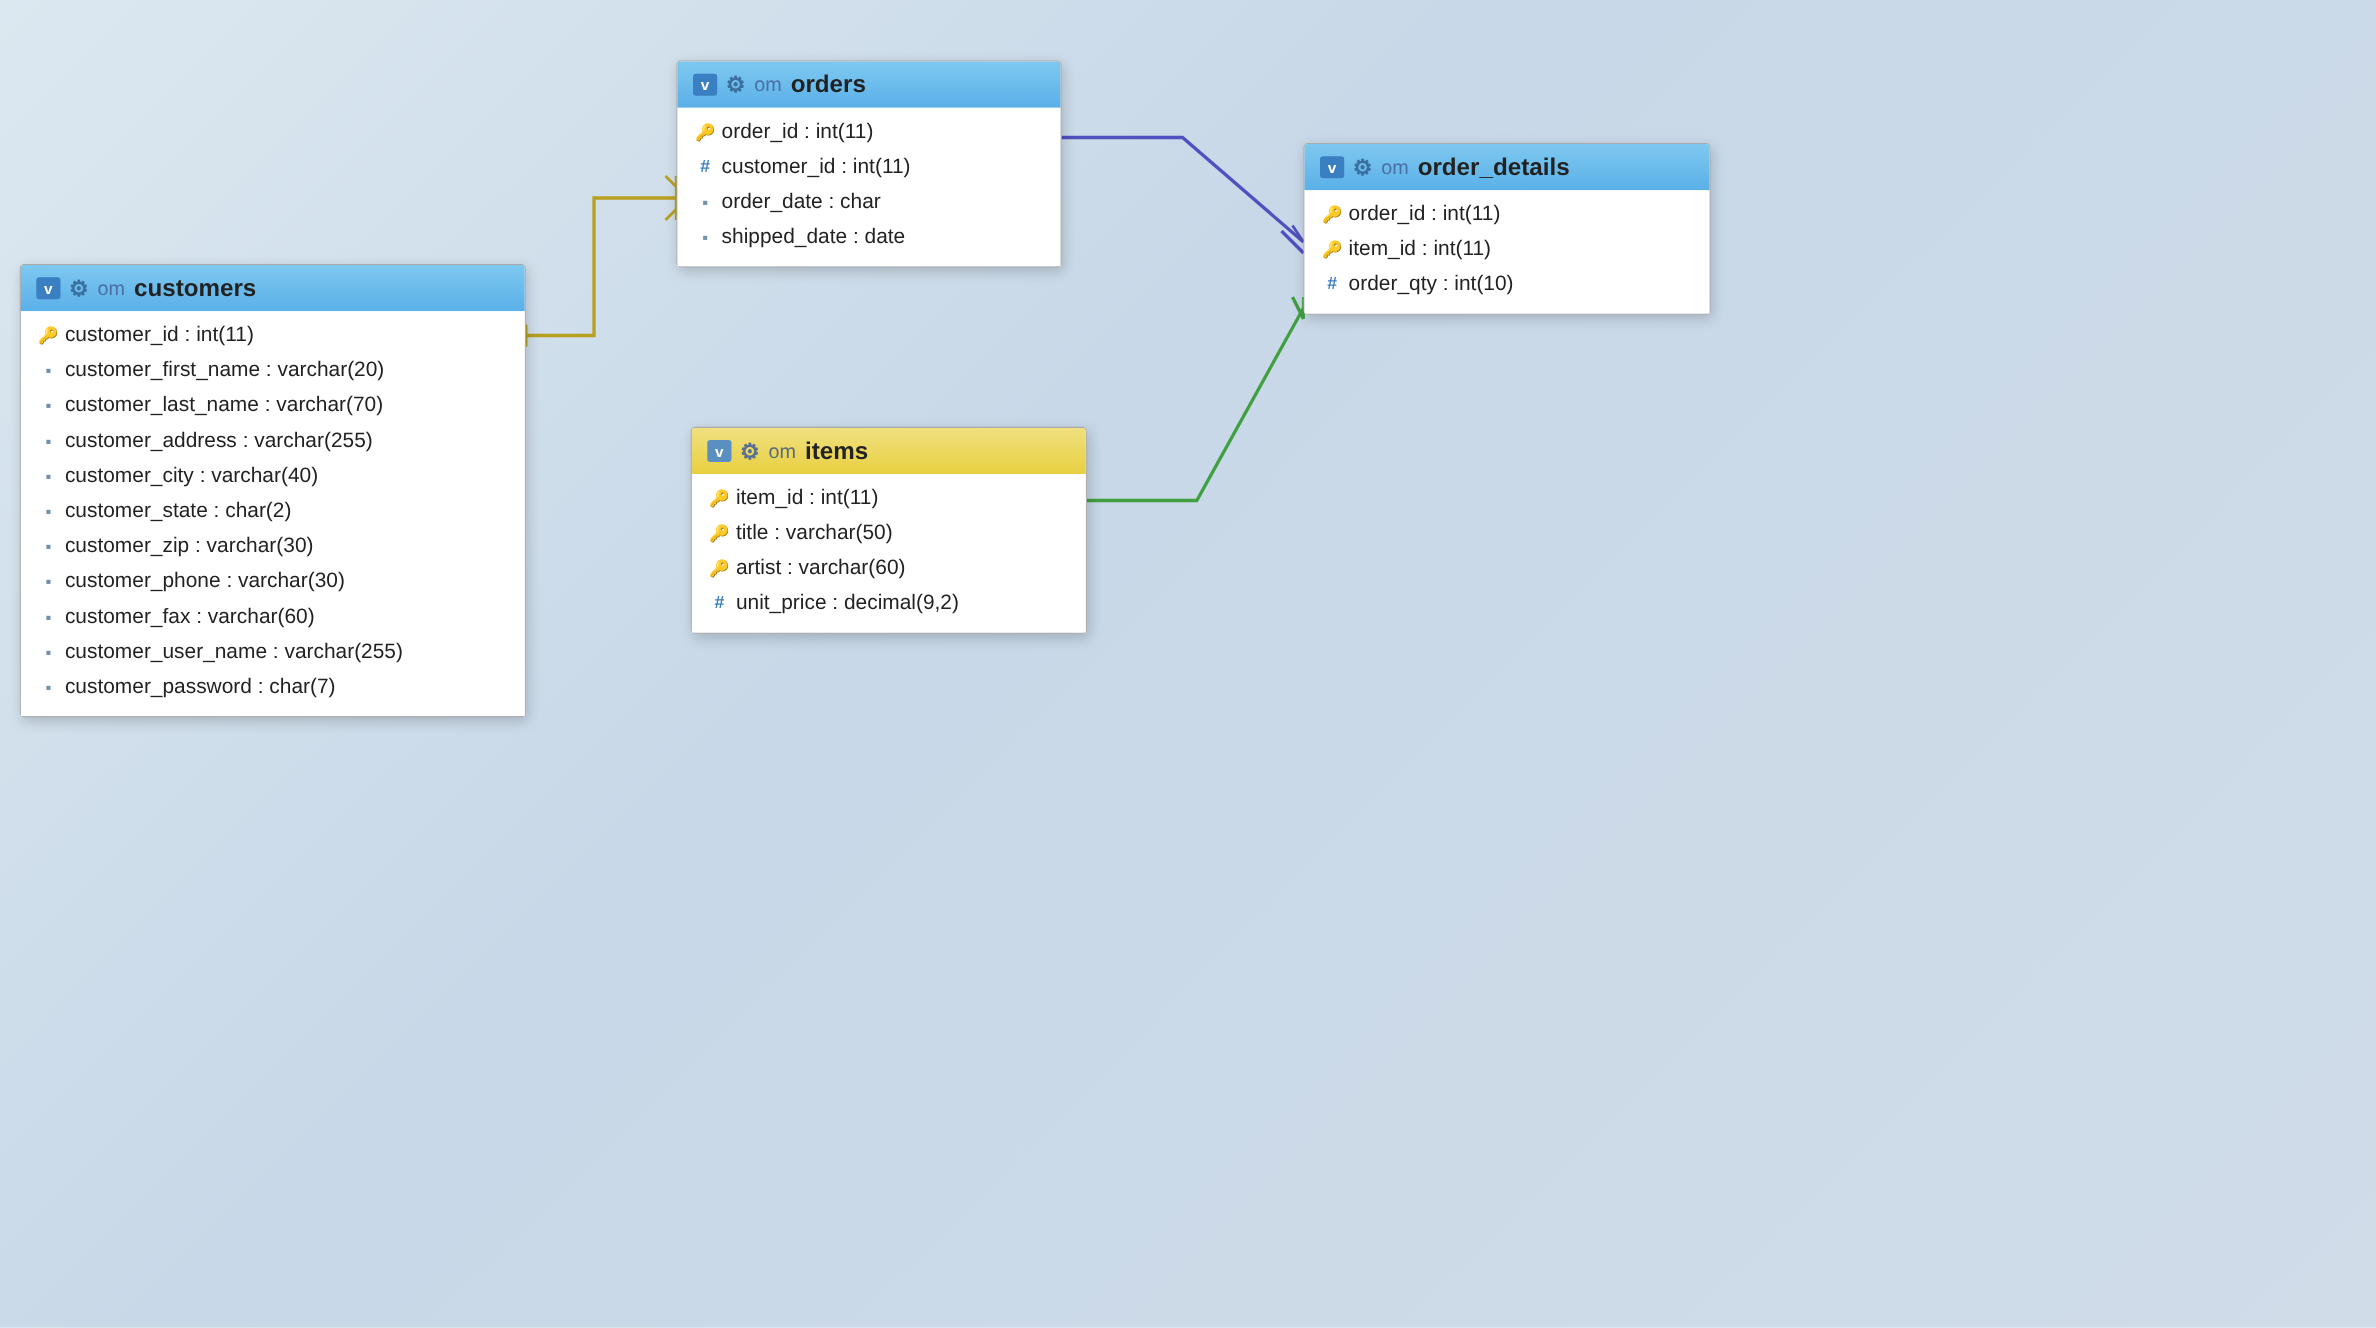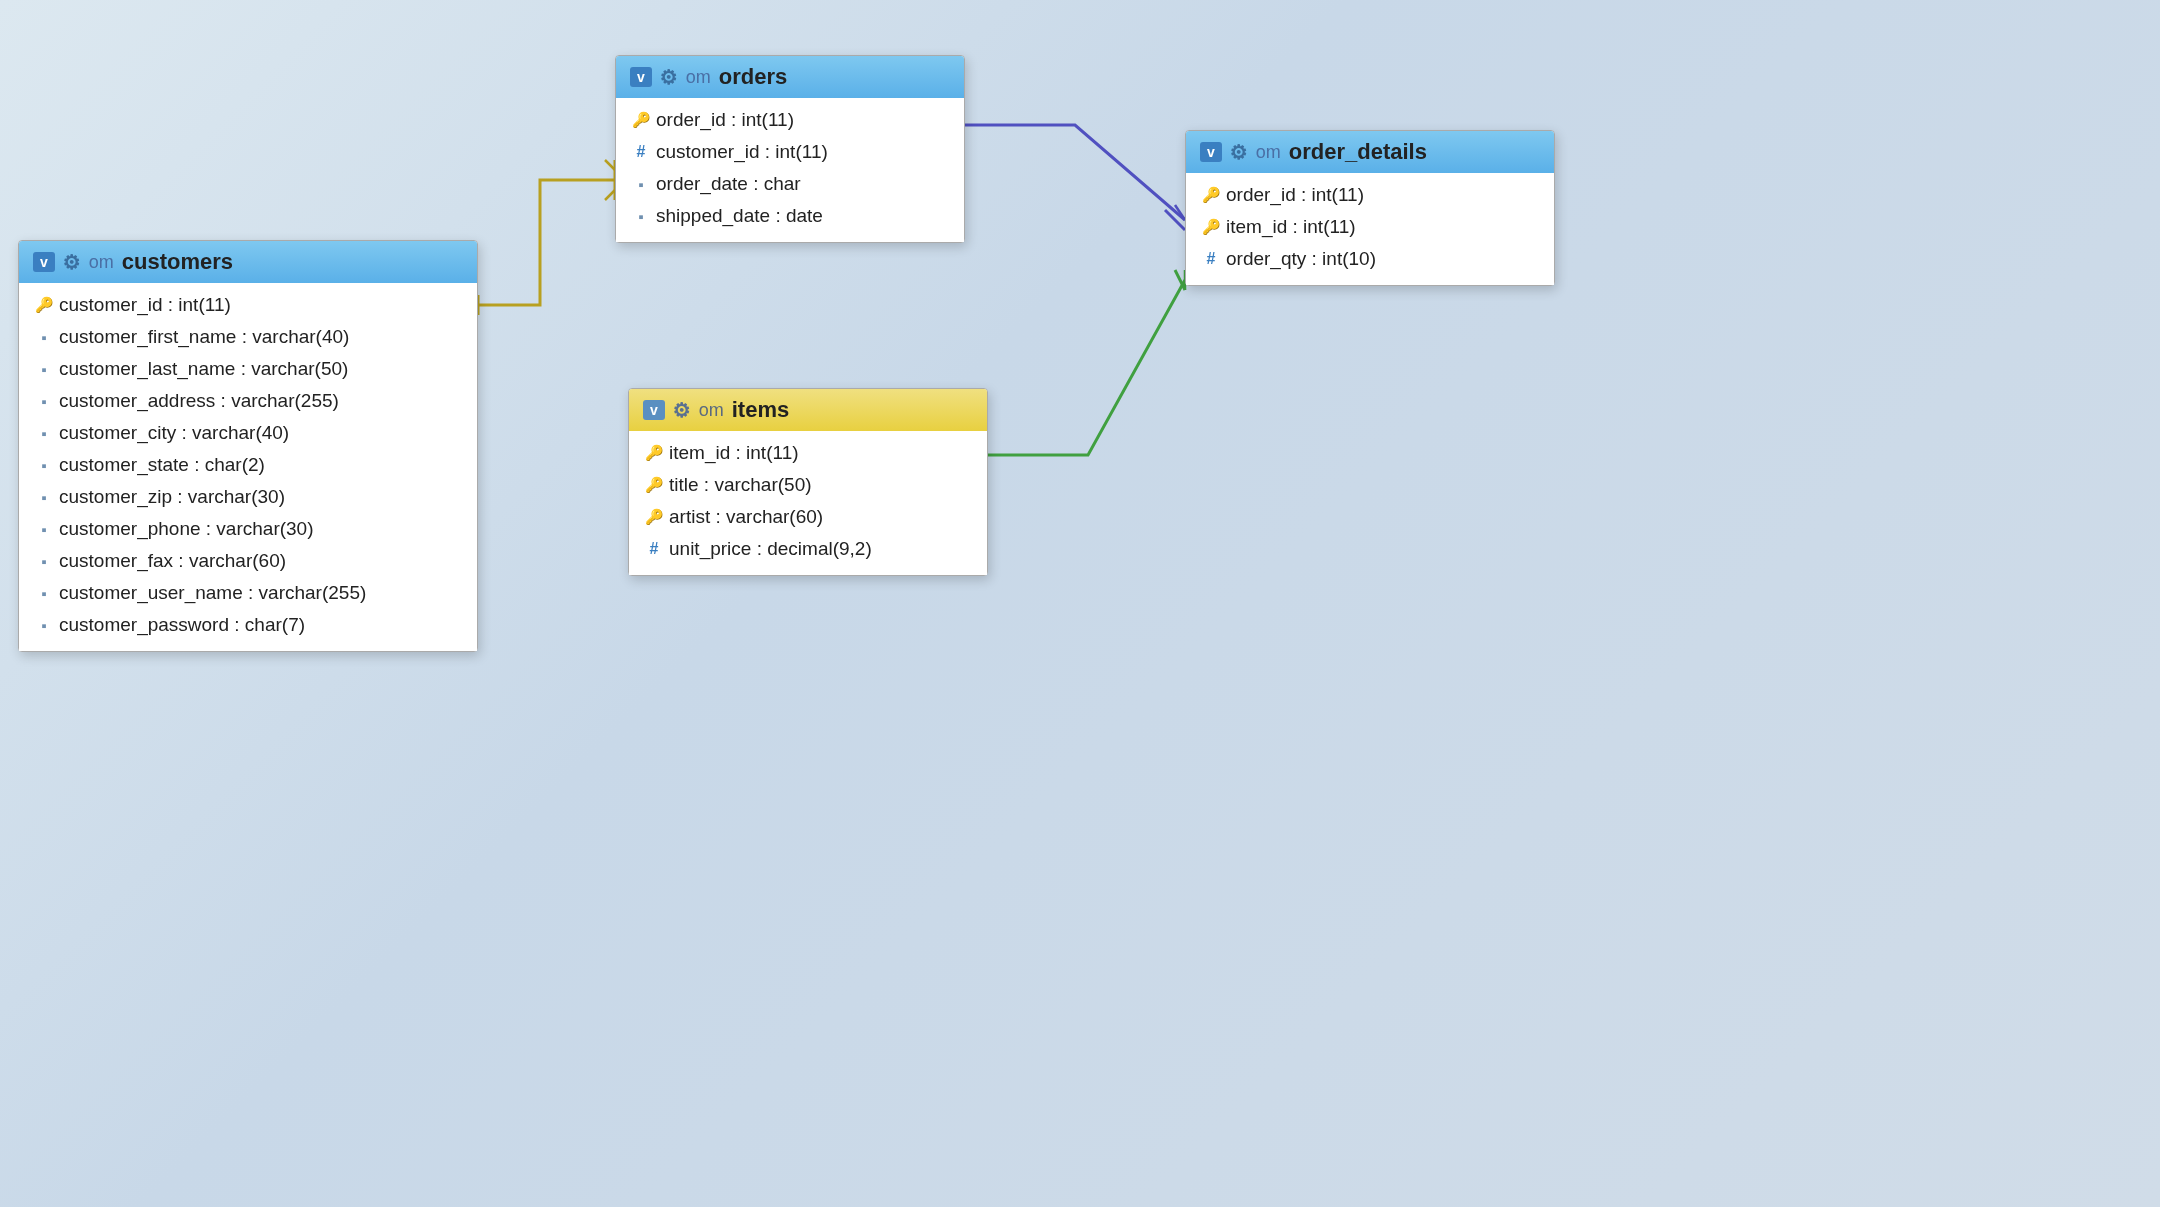--- a/index.html
+++ b/index.html
@@ -125,25 +125,25 @@
     <span style="color:#4a6fa5;font-weight:normal;font-size:18px;">om</span>
     <span>customers</span>
   </div>
   <div class="db-table-fields">
     <div class="db-field">
       <span class="field-icon icon-key">🔑</span>
       <span>customer_id : int(11)</span>
     </div>
     <div class="db-field">
       <span class="field-icon icon-field">▪</span>
-      <span>customer_first_name : varchar(40)</span>
-    </div>
-    <div class="db-field">
-      <span class="field-icon icon-field">▪</span>
-      <span>customer_last_name : varchar(50)</span>
+      <span>customer_first_name : varchar(20)</span>
+    </div>
+    <div class="db-field">
+      <span class="field-icon icon-field">▪</span>
+      <span>customer_last_name : varchar(70)</span>
     </div>
     <div class="db-field">
       <span class="field-icon icon-field">▪</span>
       <span>customer_address : varchar(255)</span>
     </div>
     <div class="db-field">
       <span class="field-icon icon-field">▪</span>
       <span>customer_city : varchar(40)</span>
     </div>
     <div class="db-field">

